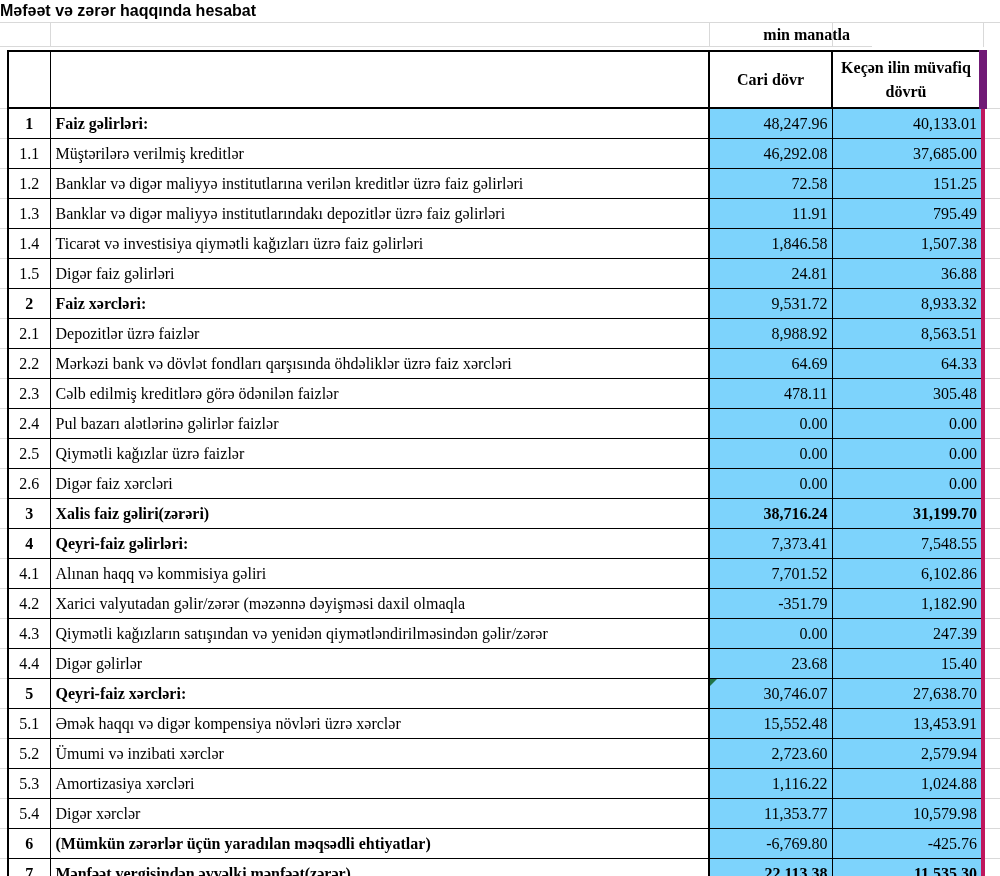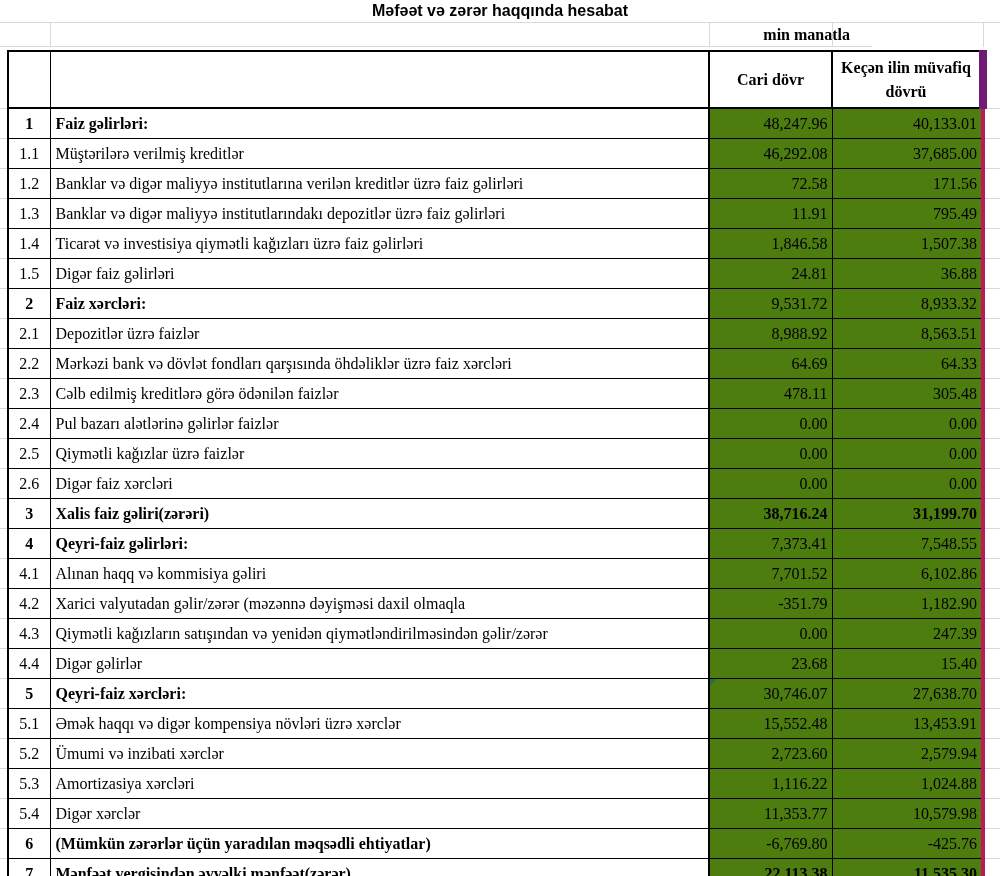--- a/index.html
+++ b/index.html
@@ -4,21 +4,21 @@
 <style>
   html,body{margin:0;padding:0;}
   body{
     width:1000px;height:876px;background:#ffffff;
     font-family:"Liberation Serif","DejaVu Serif",serif;
     font-size:16px;color:#000;
     overflow:hidden;
   }
   .title{
     width:1000px;height:22px;line-height:22px;
-    text-align:center;
+    text-align:left;
     font-family:"Liberation Sans","DejaVu Sans",sans-serif;
     font-weight:bold;font-size:16px;
     border-bottom:1px solid #d9d9d9;
   }
   .unit-row{
     position:relative;width:872px;height:24px;line-height:24px;
     border-bottom:1px solid #d9d9d9;
     text-align:right;font-weight:bold;
     box-sizing:border-box;padding-right:22px;
   }
@@ -36,21 +36,21 @@
   col.c-label{width:659px;}
   col.c-cur{width:123px;}
   col.c-prev{width:151px;}
   col.c-gutr{width:17px;}
   td{vertical-align:middle;overflow:hidden;white-space:nowrap;}
   
   .cell-no,.cell-label,.cell-cur,.cell-prev{border:1px solid #000;height:27px;}
   .cell-no{text-align:center;border-left:2px solid #000;}
   .cell-label{text-align:left;padding-left:5px;margin-left:40px;}
   .cell-cur,.cell-prev{
-    background:#4d7c0f;text-align:right;padding-right:4px;position:relative;
+    background:#7dd3fc;text-align:right;padding-right:4px;position:relative;
   }
   .cell-cur{border-left:2px solid #000;}
   .cell-prev{border-right:4px solid #be185d;}
   
   .hdr{
     border:1px solid #000;border-top:2px solid #000;border-bottom:2px solid #000;
     height:53px;font-weight:bold;text-align:center;
   }
   .hdr.h-no{border-left:2px solid #000;}
   .hdr.h-cur{border-left:2px solid #000;border-right:2px solid #000;}
@@ -120,21 +120,21 @@
     <td class="cell-cur">46,292.08</td>
     <td class="cell-prev">37,685.00</td>
     <td class="gut"></td>
   </tr>
 
   <tr class="style-item">
     <td class="gut"></td>
     <td class="cell-no">1.2</td>
     <td class="cell-label">Banklar və digər maliyyə institutlarına verilən kreditlər üzrə faiz gəlirləri</td>
     <td class="cell-cur">72.58</td>
-    <td class="cell-prev">171.56</td>
+    <td class="cell-prev">151.25</td>
     <td class="gut"></td>
   </tr>
 
   <tr class="style-item">
     <td class="gut"></td>
     <td class="cell-no">1.3</td>
     <td class="cell-label">Banklar və digər maliyyə institutlarındakı depozitlər üzrə faiz gəlirləri</td>
     <td class="cell-cur">11.91</td>
     <td class="cell-prev">795.49</td>
     <td class="gut"></td>

